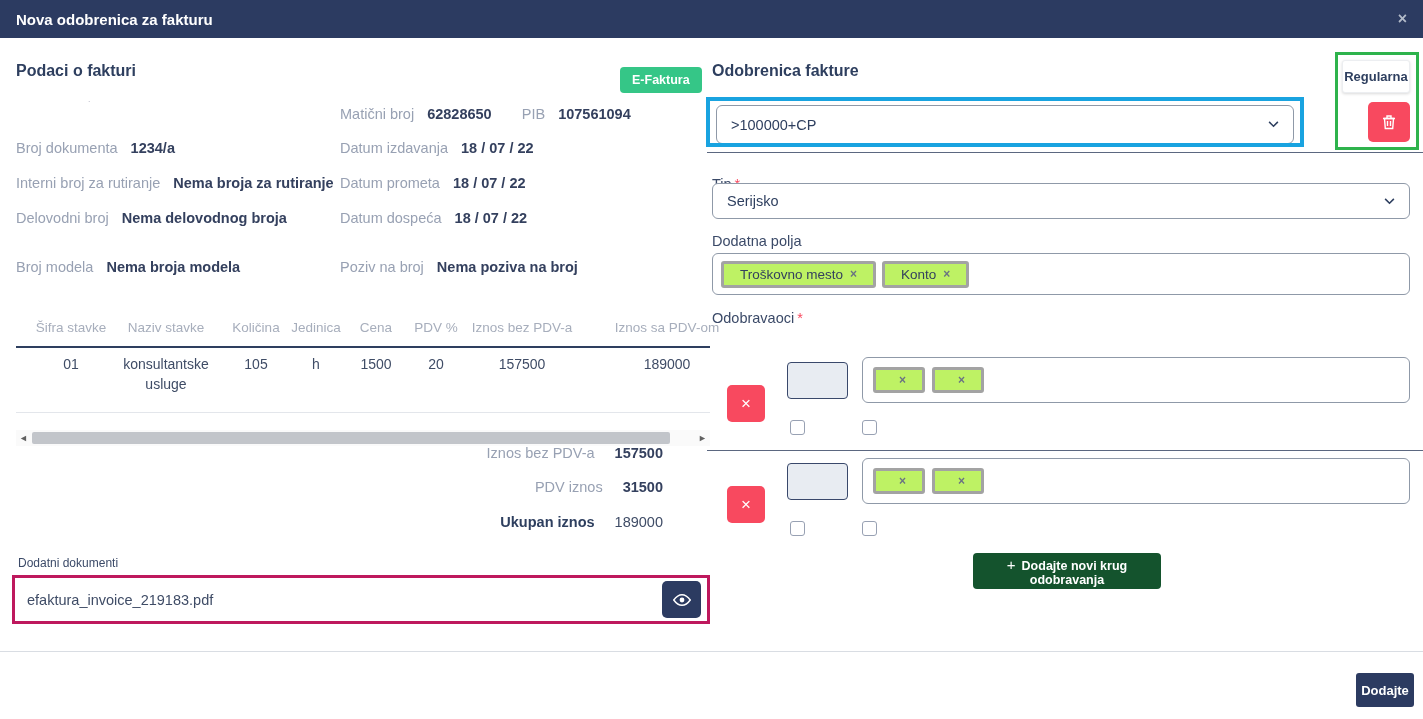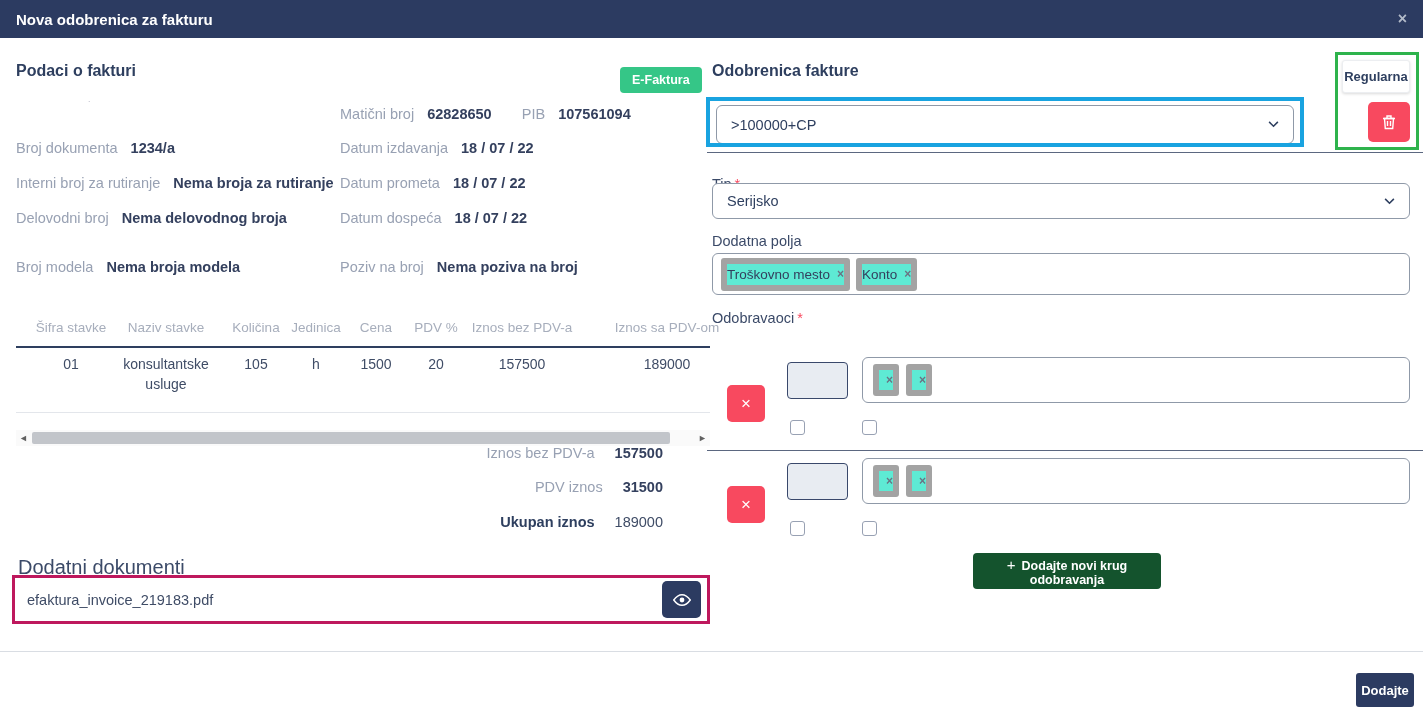--- a/index.html
+++ b/index.html
@@ -48,21 +48,21 @@
   .hscroll .arrow { position: absolute; top: 3px; font-size: 9px; color: #606060; cursor: pointer; }
   .hscroll .arrow.left { left: 3px; } .hscroll .arrow.right { right: 3px; }
   .hscroll .thumb { position: absolute; left: 16px; top: 2px; width: 638px; height: 12px; background: #c2c5ca; border-radius: 2px; cursor: pointer; }
   
   .total-row { position: absolute; right: 47px; white-space: nowrap; font-size: 14.5px; text-align: right; }
   .total-row .lbl { color: #98a1b3; margin-right: 16px; }
   .total-row .val { color: #34405e; font-weight: bold; }
   .total-row.grand .lbl { color: #2e3f5f; font-weight: bold; }
   .total-row.grand .val { font-weight: normal; color: #3f4c66; }
   
-  .docs-label { position: absolute; left: 2px; top: 518px; font-size: 20px; color: #3b4a68; text-align: center; }
+  .docs-label { position: absolute; left: 2px; top: 518px; font-size: 12px; color: #3b4a68; text-align: center; }
   .doc-annot {
     position: absolute; left: -4px; top: 537px; width: 698px; height: 49px;
     border: 3px solid #be185d;
   }
   .doc-row { position: absolute; inset: 0; background: #fff; display: flex; align-items: center; padding: 0 6px 0 12px; }
   .doc-name { font-size: 14.5px; color: #3f4c66; }
   .doc-view-btn {
     margin-left: auto; width: 39px; height: 37px; background: #2c3b61; border: none;
     border-radius: 5px; display: flex; align-items: center; justify-content: center; cursor: pointer;
   }
@@ -90,22 +90,22 @@
   .divider { position: absolute; border-top: 1px solid #5b6780; }
   .div-1 { left: -5px; top: 114px; width: 716px; }
   .div-2 { left: -5px; top: 412px; width: 716px; }
   .rlabel { position: absolute; left: 0; font-size: 14.5px; color: #3b4a68; }
   .req { color: #f8495f; margin-left: 3px; }
   .tagbox {
     position: absolute; left: 0; top: 215px; width: 698px; height: 42px;
     border: 1px solid #8f99a8; border-radius: 6px; display: flex; align-items: center; gap: 6px; padding: 0 8px;
   }
   .chip {
-    background: #5eead4; border: 6px solid #a3a3a3; border-radius: 3px;
-    padding: 3px 0; font-size: 13.5px; color: #34405e; white-space: nowrap; display: inline-flex; gap: 7px; align-items: center;
+    background: #bef264; border: 3px solid #a3a3a3; border-radius: 3px;
+    padding: 3px 16px; font-size: 13.5px; color: #34405e; white-space: nowrap; display: inline-flex; gap: 7px; align-items: center;
   }
   .chip .chip-x { color: #6a7383; font-size: 12px; font-weight: bold; cursor: pointer; }
   
   .round { position: absolute; left: 0; width: 711px; height: 112px; }
   .round-1 { top: 295px; } .round-2 { top: 396px; }
   .x-btn {
     position: absolute; left: 15px; top: 52px; width: 38px; height: 37px;
     background: #f8495f; border: none; border-radius: 5px; color: #fff; font-size: 17px; cursor: pointer;
   }
   .num-box {

